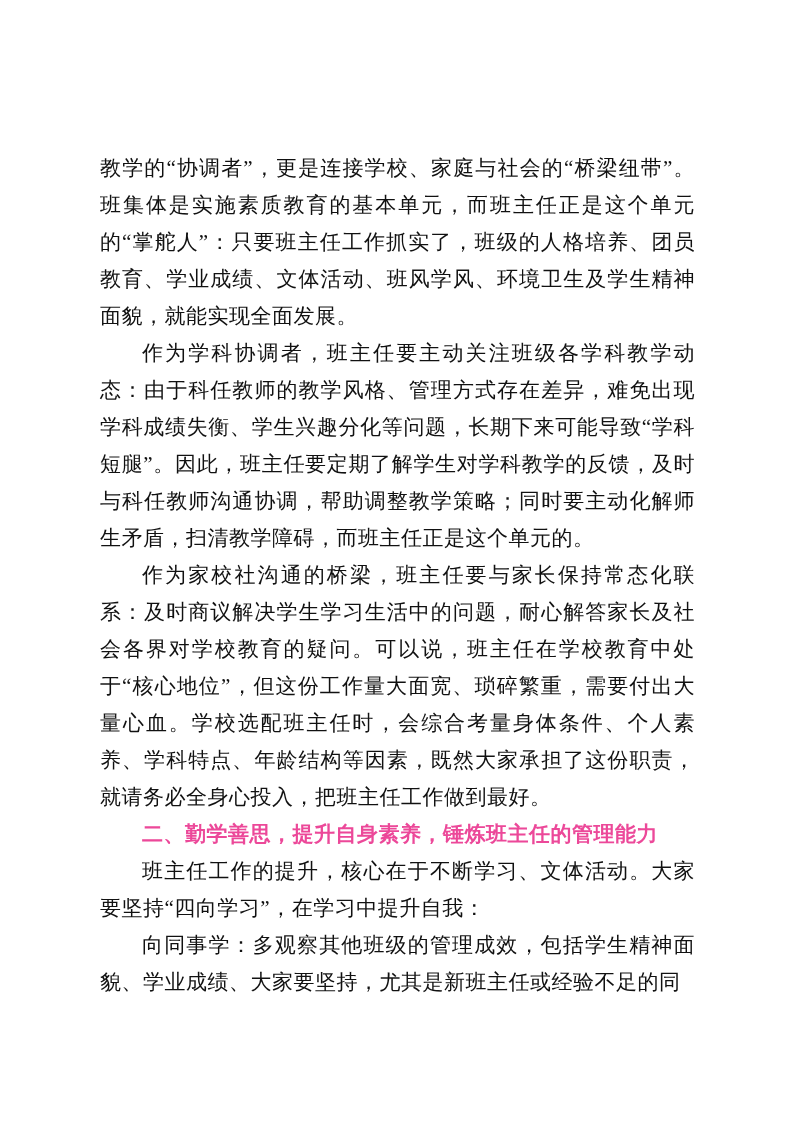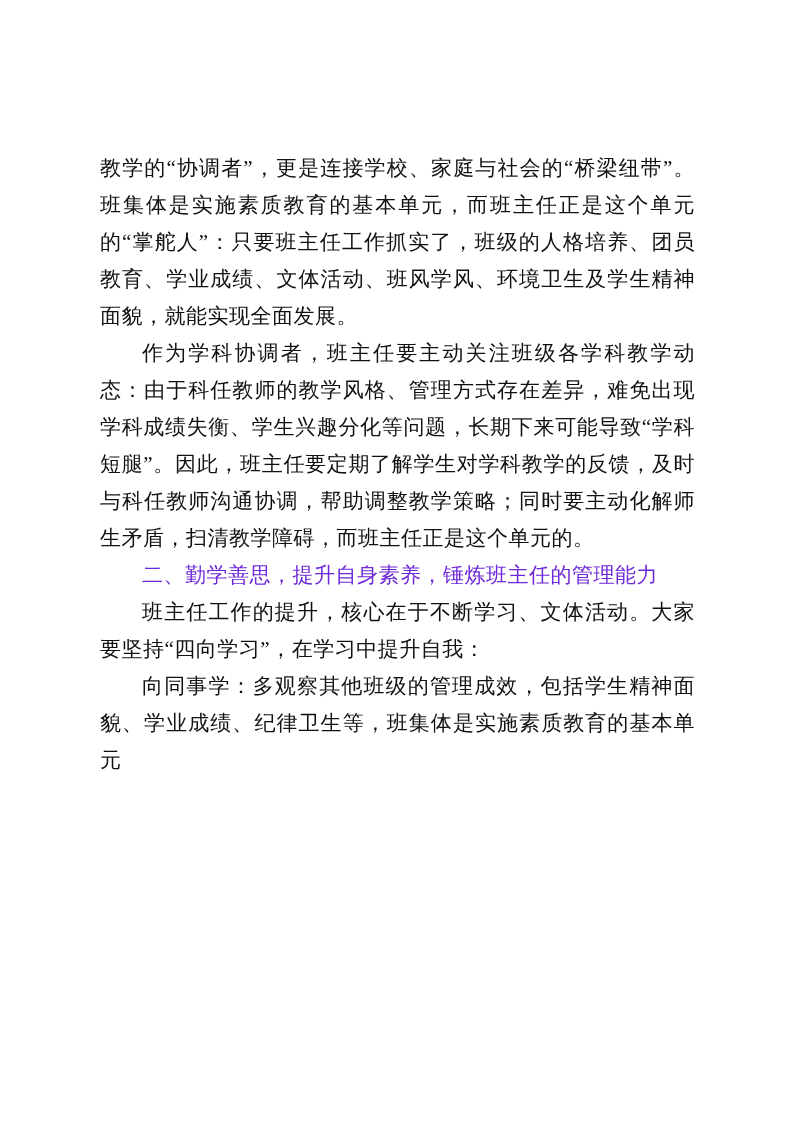--- a/index.html
+++ b/index.html
@@ -21,27 +21,28 @@
     text-align: justify;
     letter-spacing: 0.5px;
   }
   .para {
     text-indent: 2em;
   }
   .para.no-indent {
     text-indent: 0;
   }
   .heading {
-    font-weight: normal;
+    font-weight: bold;
     text-indent: 2em;
-    color: #6d28d9;
+    color: #ec4899;
   }
 </style>
 </head>
 <body>
 
 <div class="page">
   <p class="para no-indent">教学的“协调者”，更是连接学校、家庭与社会的“桥梁纽带”。班集体是实施素质教育的基本单元，而班主任正是这个单元的“掌舵人”：只要班主任工作抓实了，班级的人格培养、团员教育、学业成绩、文体活动、班风学风、环境卫生及学生精神面貌，就能实现全面发展。</p>
   <p class="para">作为学科协调者，班主任要主动关注班级各学科教学动态：由于科任教师的教学风格、管理方式存在差异，难免出现学科成绩失衡、学生兴趣分化等问题，长期下来可能导致“学科短腿”。因此，班主任要定期了解学生对学科教学的反馈，及时与科任教师沟通协调，帮助调整教学策略；同时要主动化解师生矛盾，扫清教学障碍，而班主任正是这个单元的。</p>
+  <p class="para">作为家校社沟通的桥梁，班主任要与家长保持常态化联系：及时商议解决学生学习生活中的问题，耐心解答家长及社会各界对学校教育的疑问。可以说，班主任在学校教育中处于“核心地位”，但这份工作量大面宽、琐碎繁重，需要付出大量心血。学校选配班主任时，会综合考量身体条件、个人素养、学科特点、年龄结构等因素，既然大家承担了这份职责，就请务必全身心投入，把班主任工作做到最好。</p>
   <p class="heading">二、勤学善思，提升自身素养，锤炼班主任的管理能力</p>
   <p class="para">班主任工作的提升，核心在于不断学习、文体活动。大家要坚持“四向学习”，在学习中提升自我：</p>
-  <p class="para">向同事学：多观察其他班级的管理成效，包括学生精神面貌、学业成绩、纪律卫生等，班集体是实施素质教育的基本单元</p>
+  <p class="para">向同事学：多观察其他班级的管理成效，包括学生精神面貌、学业成绩、大家要坚持，尤其是新班主任或经验不足的同</p>
 </div>
 
 </body></html>

